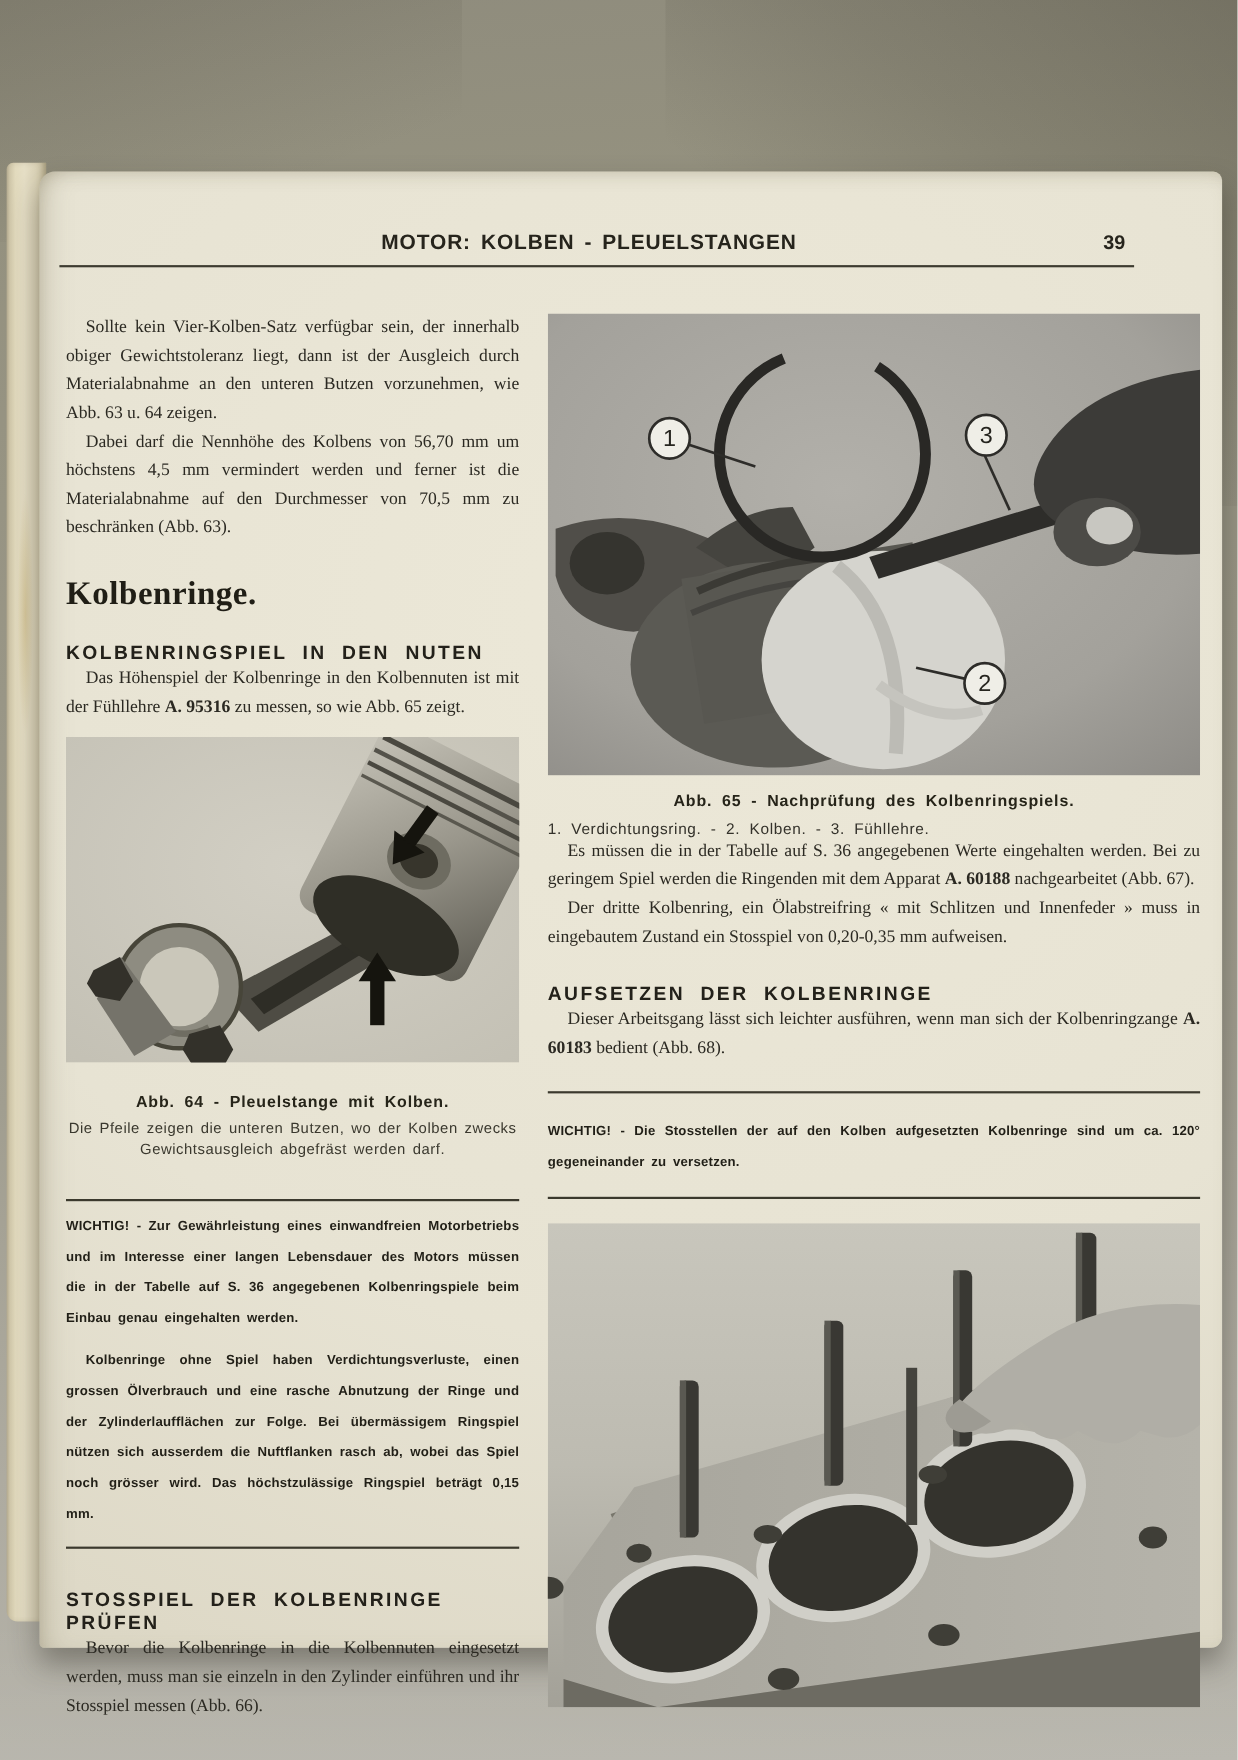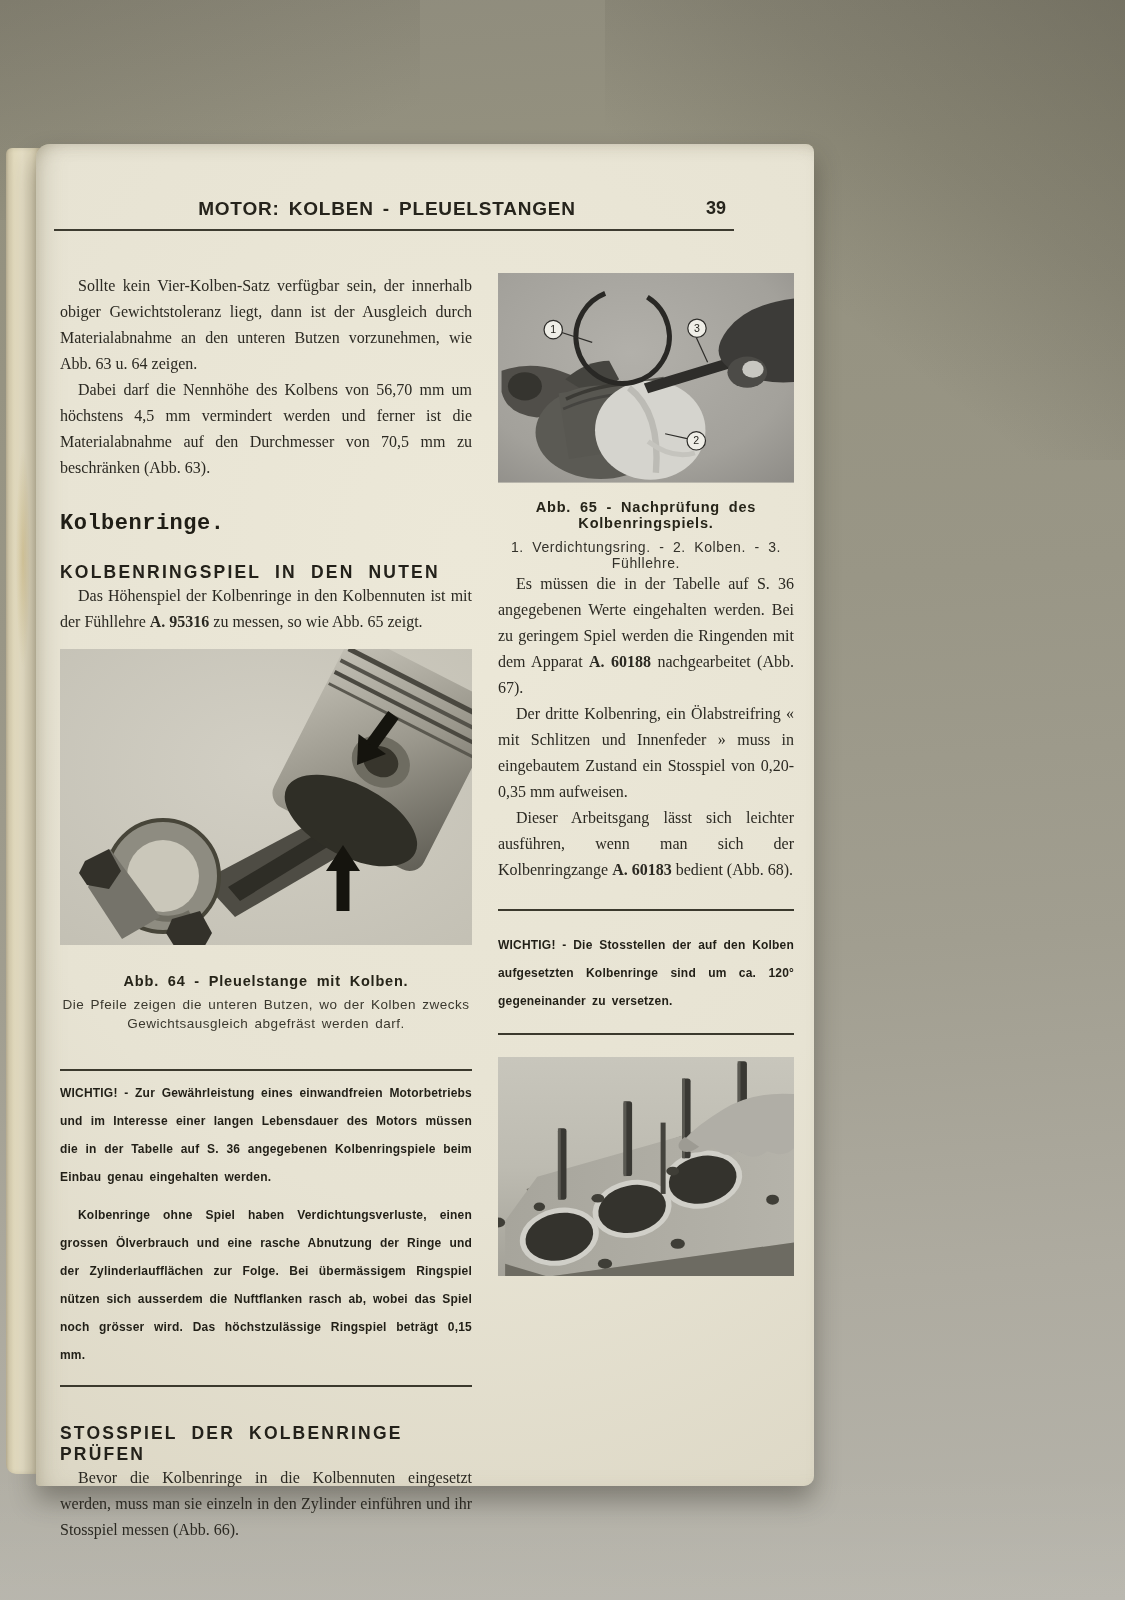--- a/index.html
+++ b/index.html
@@ -20,21 +20,21 @@
   .page-edges{
     position:absolute;left:0;top:8px;width:36px;height:1326px;
     border-radius:6px 0 0 10px;
     background:
       linear-gradient(90deg,#b3a98e 0%,#cfc6a9 8%,#e2dabd 22%,#e6dfc6 45%,#ddd5ba 70%,#cdc4a6 100%);
     box-shadow:inset -5px 0 7px -3px rgba(90,80,50,.45);
   }
   .page-edges:after{content:"";position:absolute;left:10px;top:300px;width:14px;height:220px;
     background:radial-gradient(closest-side,rgba(190,160,80,.35),rgba(190,160,80,0));}
   .sheet{
-    position:absolute;left:30px;top:4px;width:778px;height:1342px;
+    position:absolute;left:30px;top:16px;width:1075px;height:1342px;
     background:
       radial-gradient(120% 90% at 55% 30%,#ece8d8 0%,#e7e3d3 55%,#ded9c7 85%,#d6d1bf 100%);
     border-radius:14px 8px 10px 4px;
     box-shadow:0 14px 26px rgba(40,38,28,.38),
       inset 16px 0 30px -20px rgba(110,100,70,.55),
       inset 0 10px 18px -12px rgba(120,112,84,.35);
   }
 
   .header{position:relative;padding-top:54px;}
   .header-title{
@@ -54,40 +54,40 @@
 
   p.body{
     margin:0;font-size:16px;line-height:26px;text-align:justify;
     color:#2b2922;text-indent:18px;
   }
   .seg-b{font-weight:700;}
   .mt8{margin-top:8px;}  .mt14{margin-top:14px;}  .mt16{margin-top:16px;}
   .mt22{margin-top:22px;} .mt26{margin-top:26px;}
 
   h2.sec{
-    margin:30px 0 0 0;font-family:Liberation Mono, monospace;font-weight:700;
-    font-size:22px;color:#201e16;letter-spacing:.5px;
+    margin:30px 0 0 0;font-family:Liberation Serif, serif;font-weight:700;
+    font-size:30px;color:#201e16;letter-spacing:.5px;
   }
   h3.sub{
     margin:26px 0 0 0;font-family:"Liberation Sans",sans-serif;font-weight:700;
     font-size:17.5px;color:#23211a;letter-spacing:2.2px;word-spacing:7px;
   }
   .figure{display:block;margin-top:14px;width:100%;}
   .figure svg{display:block;width:100%;height:auto;}
 
   .cap{
     margin-top:28px;text-align:center;font-family:"Liberation Sans",sans-serif;
     font-weight:700;font-size:14.5px;letter-spacing:.8px;word-spacing:4px;color:#262419;
   }
   .subcap{
     margin-top:6px;text-align:center;font-family:"Liberation Sans",sans-serif;
     font-size:13.5px;line-height:19px;letter-spacing:.5px;word-spacing:2px;color:#3a382e;
   }
   .legend{
-    margin-top:8px;text-align:center;font-family:"Liberation Sans",sans-serif;
+    margin-top:8px;font-family:"Liberation Sans",sans-serif;
     font-size:14px;letter-spacing:.6px;word-spacing:4px;color:#33312a;
   }
   .rule{border:none;border-top:2px solid #3b392d;}
   .imp{
     margin:0;font-family:"Liberation Sans",sans-serif;font-weight:700;
     font-size:12px;line-height:28px;text-align:justify;word-spacing:2.5px;
     letter-spacing:.2px;color:#211f17;
   }
   .imp.ind{text-indent:18px;}
   .cap2{
@@ -229,20 +229,21 @@
               <text x="280" y="242" text-anchor="middle">2</text>
             </g>
           </svg>
         </div>
         <div class="cap" style="margin-top:16px;">Abb. 65 - Nachprüfung des Kolbenringspiels.</div>
         <div class="legend">1. Verdichtungsring. - 2. Kolben. - 3. Fühllehre.</div>
 
         <p class="body mt26"><span>Es müssen die in der Tabelle auf S. 36 angegebenen Werte eingehalten werden. Bei zu geringem Spiel werden die Ringenden mit dem Apparat </span><span class="seg-b">A. 60188</span><span> nachgearbeitet (Abb. 67).</span></p>
         <p class="body mt8">Der dritte Kolbenring, ein Ölabstreifring « mit Schlitzen und Innenfeder » muss in eingebautem Zustand ein Stosspiel von 0,20-0,35 mm aufweisen.</p>
 
+        <h3 class="sub" style="margin-top:28px;">AUFSETZEN DER KOLBENRINGE</h3>
         <p class="body mt14"><span>Dieser Arbeitsgang lässt sich leichter ausführen, wenn man sich der Kolbenringzange </span><span class="seg-b">A. 60183</span><span> bedient (Abb. 68).</span></p>
 
         <hr class="rule" style="margin-top:26px;">
         <p class="imp" style="margin-top:20px;">WICHTIG! - Die Stosstellen der auf den Kolben aufgesetzten Kolbenringe sind um ca. 120° gegeneinander zu versetzen.</p>
         <hr class="rule" style="margin-top:18px;">
 
         <div class="figure" style="margin-top:22px;">
           <svg viewBox="0 0 415 308" xmlns="http://www.w3.org/2000/svg">
             <defs>
               <linearGradient id="bg66" x1="0" y1="0" x2="0" y2="1">

